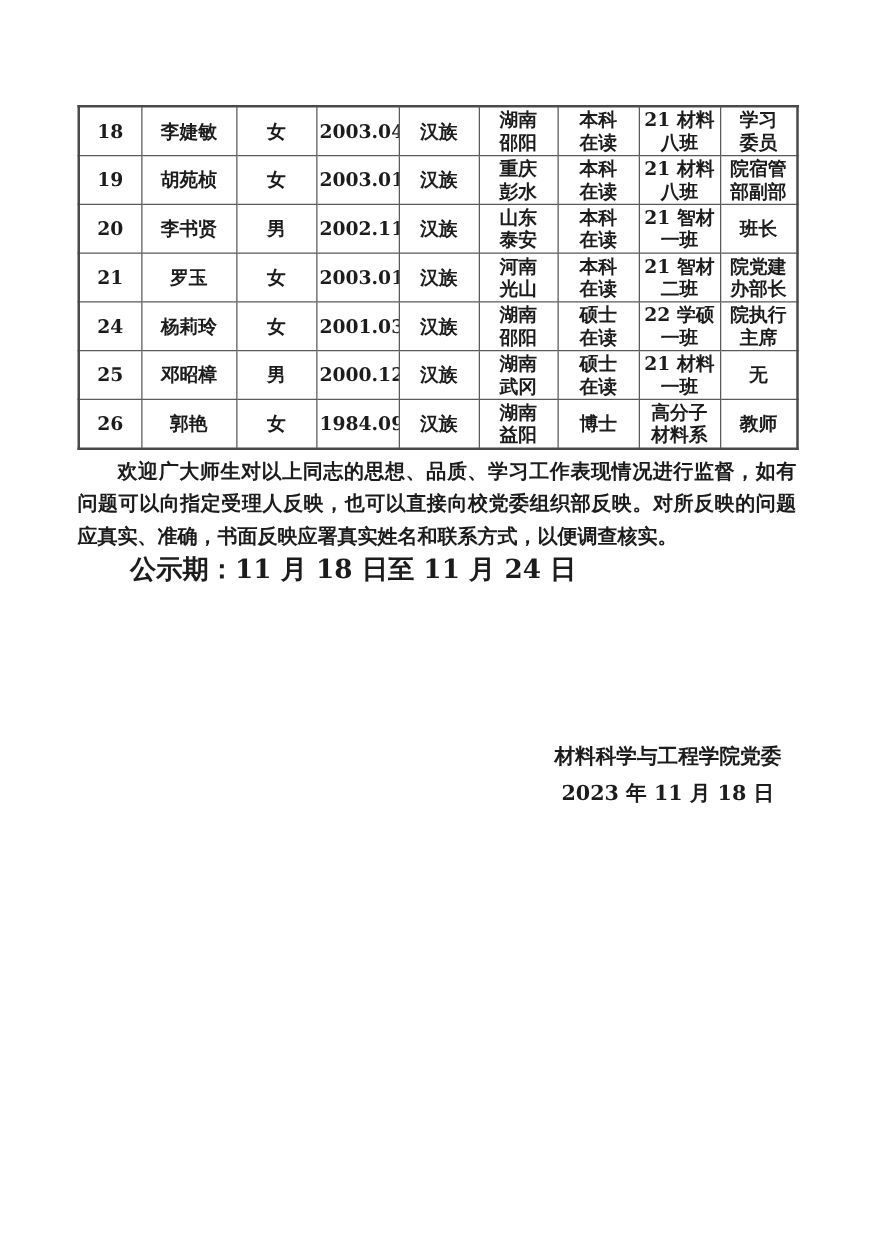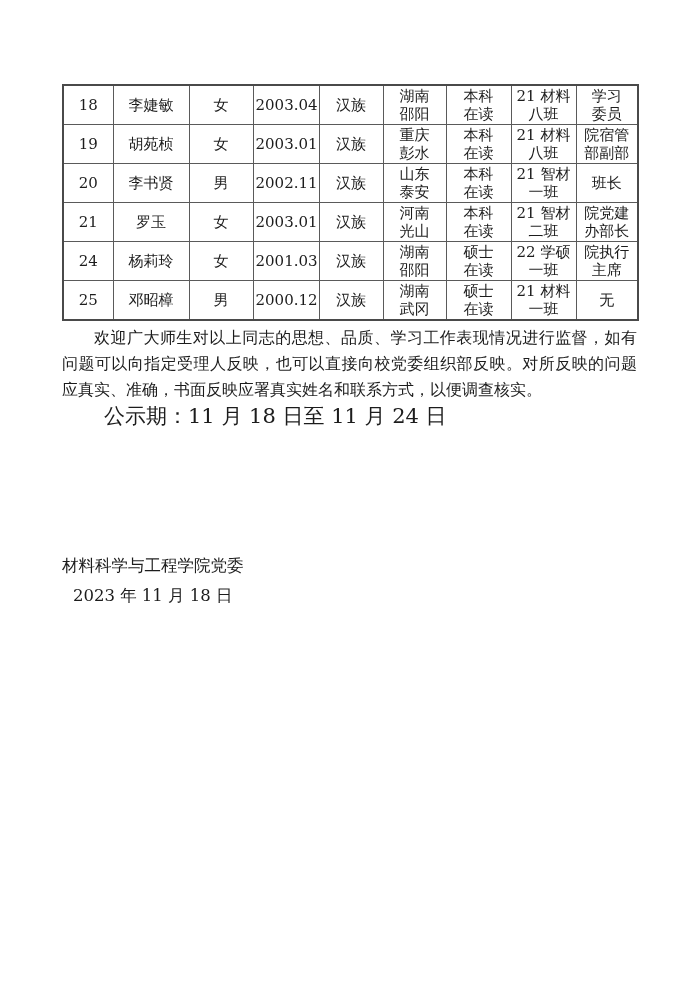--- a/index.html
+++ b/index.html
@@ -2,21 +2,21 @@
 <html><head>
 <meta charset="utf-8">
 <style>
   html, body { margin: 0; padding: 0; }
   body {
     width: 700px; height: 990px;
     background: #ffffff;
     color: #1c1c1c;
     font-family: "DejaVu Serif", "Liberation Serif", serif;
   }
-  .page { position: relative; width: 700px; height: 990px; overflow: hidden; }
+  .page { position: relative; width: 700px; height: 990px; overflow: hidden; font-weight: bold; }
   .content { position: absolute; left: 62px; top: 84px; width: 575px; }
 
   table.roster {
     border-collapse: collapse;
     table-layout: fixed;
     width: 575px;
     border: 2px solid #4a4a4a;
   }
   table.roster td {
     border: 1px solid #5a5a5a;
@@ -40,21 +40,21 @@
   .line {
     margin: 0;
     font-size: 21px;
     line-height: 26px;
     text-indent: 2em;
     white-space: nowrap;
   }
   .signature {
     margin-top: 122px;
     display: flex;
-    justify-content: flex-start;
+    justify-content: flex-end;
     padding-right: 12px;
   }
   .sig-inner {
     text-align: center;
     font-size: 16.5px;
     line-height: 30px;
   }
 </style>
 </head>
 <body>
@@ -164,20 +164,33 @@
     <td>汉族</td>
     <td>湖南
 武冈</td>
     <td>硕士
 在读</td>
     <td>21 材料
 一班</td>
     <td>无</td>
   </tr>
 
+  <tr>
+    <td>26</td>
+    <td>郭艳</td>
+    <td>女</td>
+    <td>1984.09</td>
+    <td>汉族</td>
+    <td>湖南
+益阳</td>
+    <td>博士</td>
+    <td>高分子
+材料系</td>
+    <td>教师</td>
+  </tr>
 </tbody>
     </table>
 
     <p class="para">欢迎广大师生对以上同志的思想、品质、学习工作表现情况进行监督，如有问题可以向指定受理人反映，也可以直接向校党委组织部反映。对所反映的问题应真实、准确，书面反映应署真实姓名和联系方式，以便调查核实。</p>
     <p class="line">公示期：11 月 18 日至 11 月 24 日</p>
 
     <div class="signature">
       <div class="sig-inner">
         <div>材料科学与工程学院党委</div>
         <div>2023 年 11 月 18 日</div>

